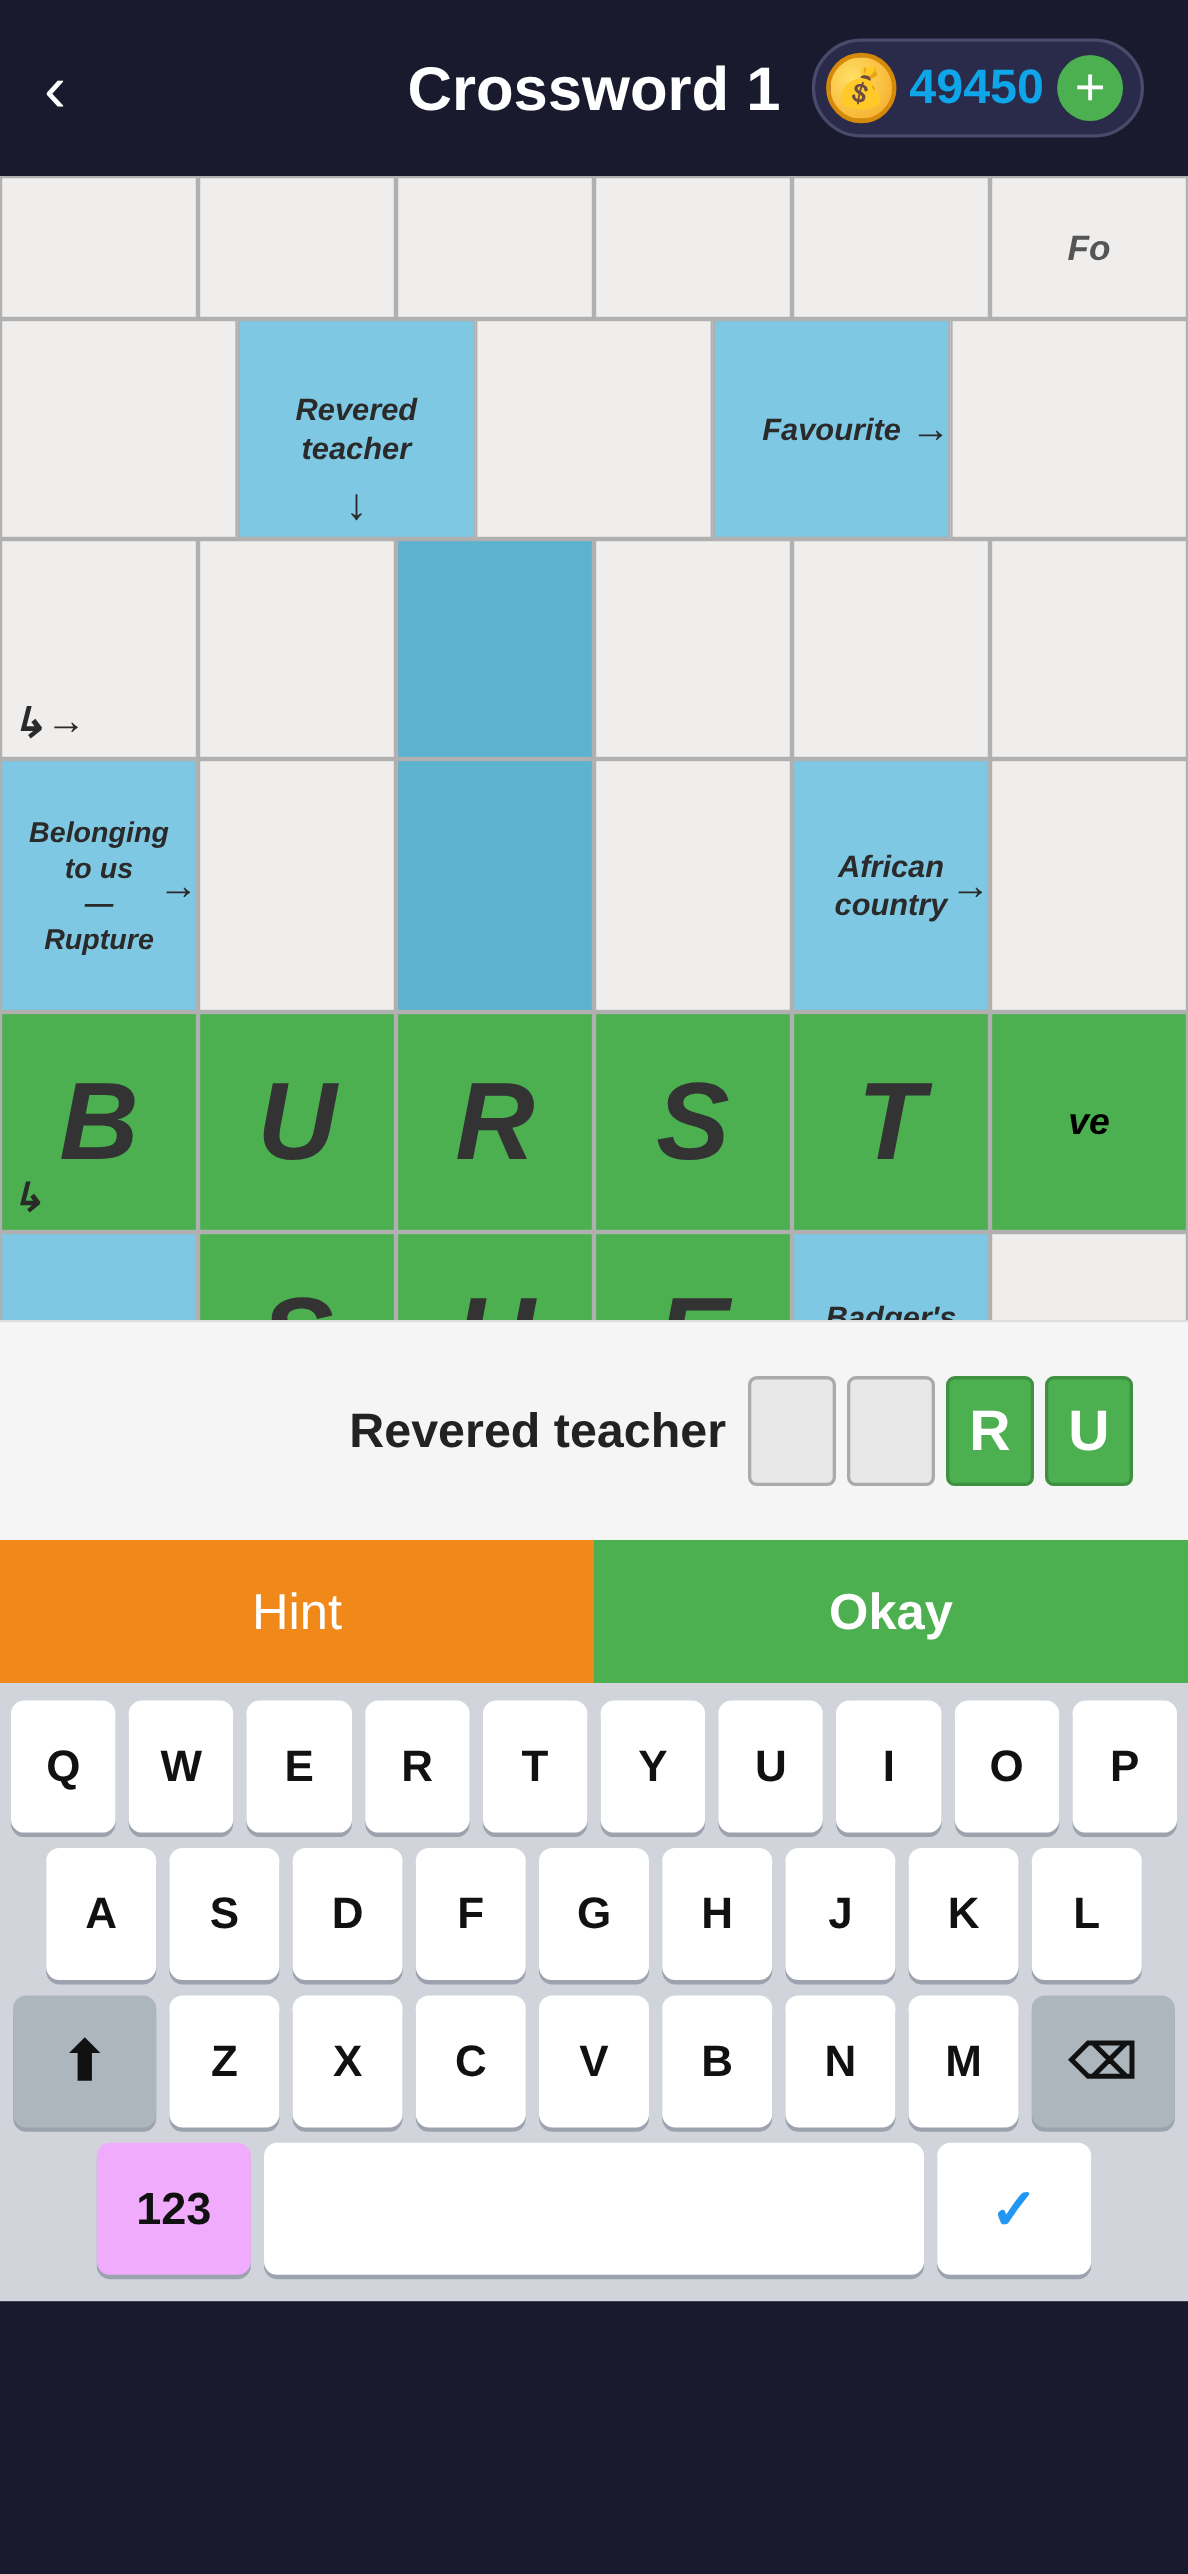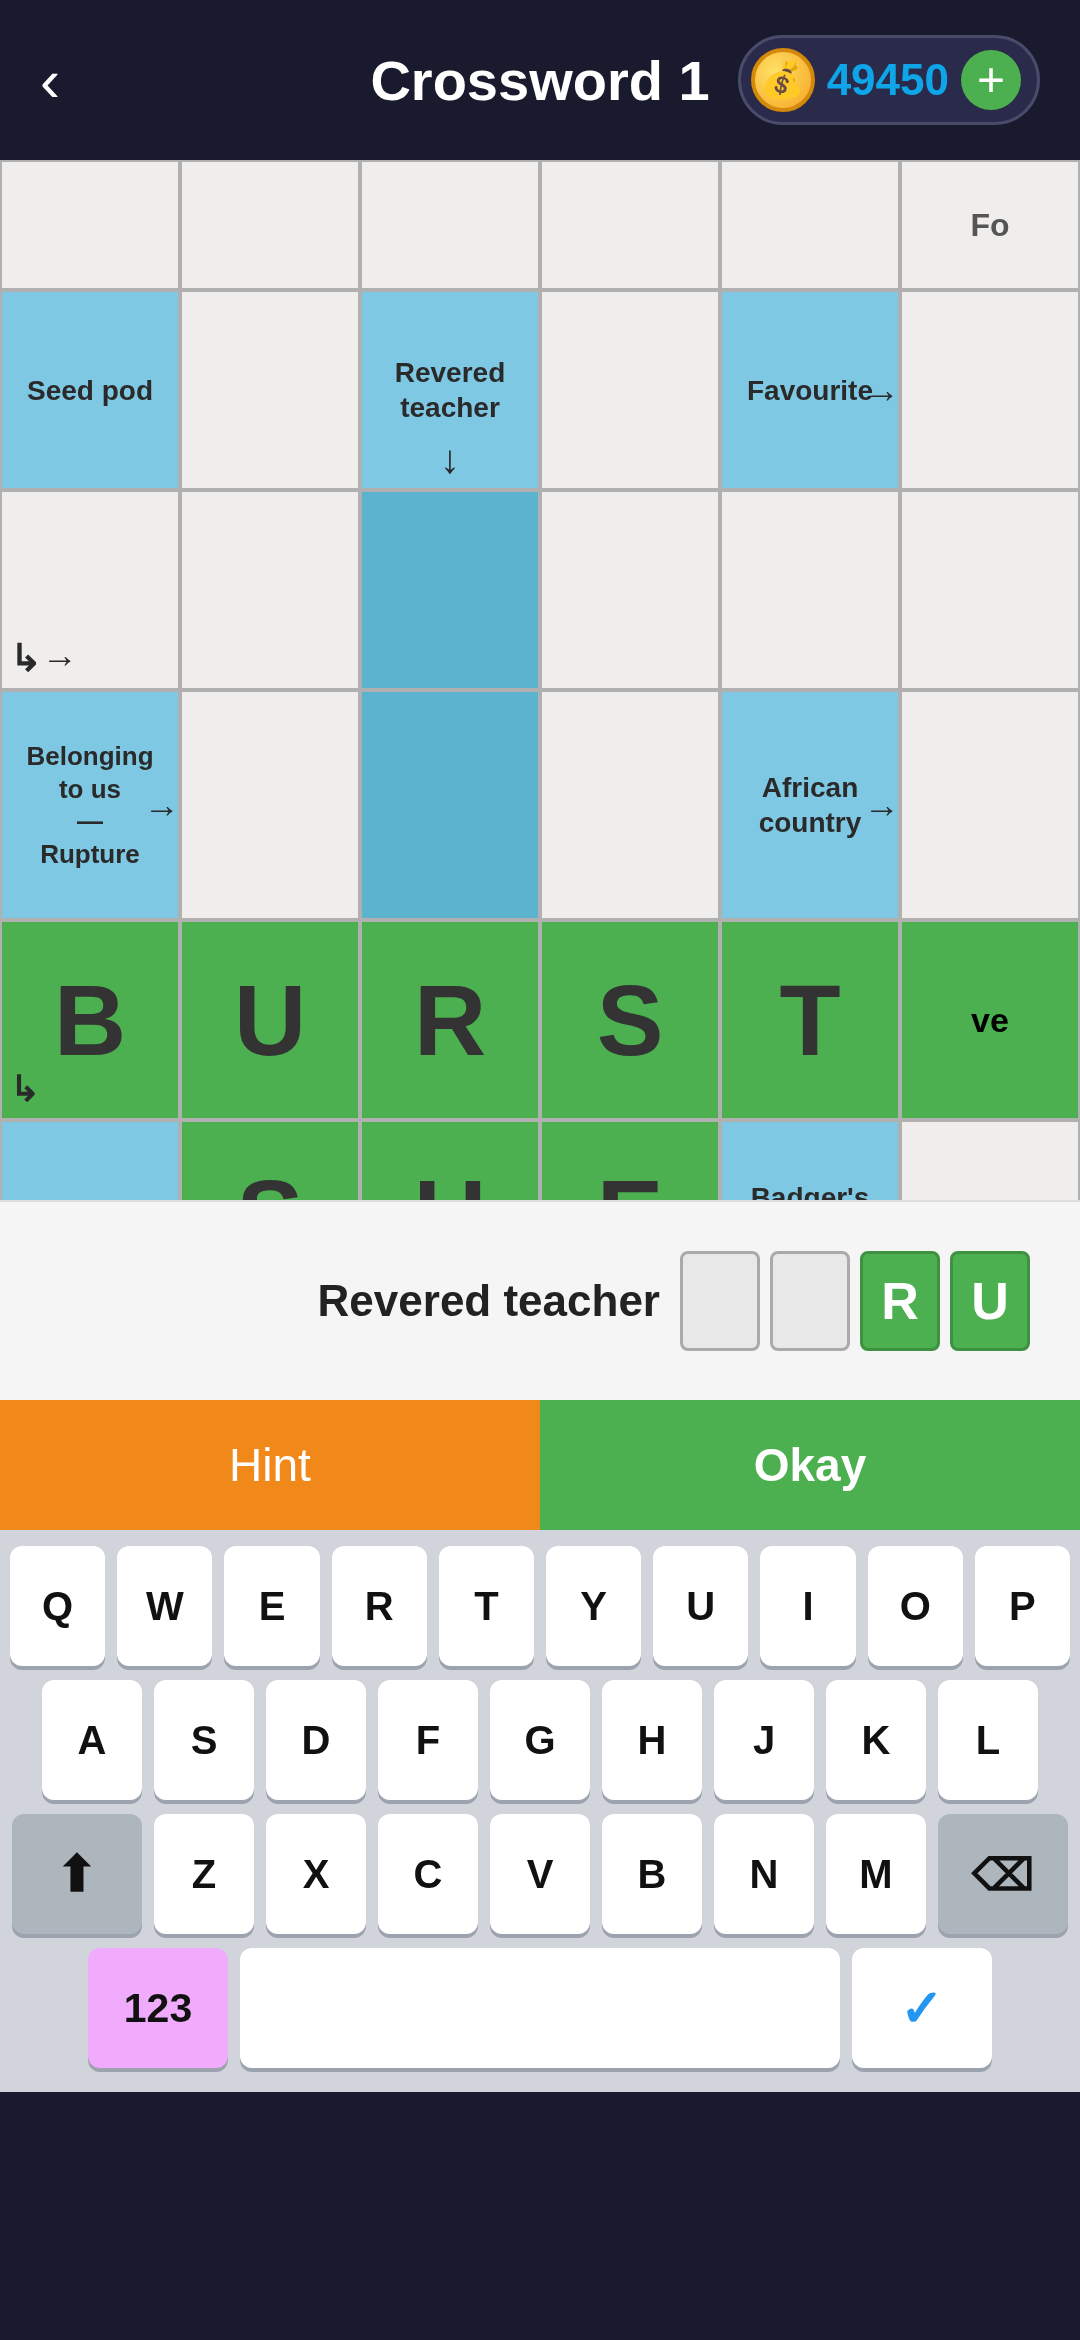--- a/index.html
+++ b/index.html
@@ -83,20 +83,21 @@
     .grid-container {
       width: 100%;
       background: #e8e8e8;
       overflow: hidden;
       position: relative;
     }
 
     .grid-row {
       display: flex;
       width: 100%;
+      font-style: italic;
     }
 
     .cell {
       flex: 1;
       border: 2px solid #b0b0b0;
       display: flex;
       align-items: center;
       justify-content: center;
       position: relative;
       font-weight: 900;
@@ -277,23 +278,20 @@
     <div class="cell cell-white row-height-1"></div>
     <div class="cell cell-white row-height-1"></div>
     <div class="cell cell-white row-height-1"></div>
     <div class="cell cell-white row-height-1"></div>
     <div class="cell cell-white row-height-1">
       <span class="clue-text" style="font-size:32px; color:#555;">Fo</span>
     </div>
   </div>
 
   <div class="grid-row row-height-2">
-    <div class="cell cell-light-blue row-height-2">
-      <span class="clue-text">Seed pod</span>
-    </div>
     <div class="cell cell-white row-height-2"></div>
     <div class="cell cell-light-blue row-height-2" style="position:relative;">
       <span class="clue-text">Revered<br>teacher</span>
       <span class="arrow-down" style="bottom:6px; font-size:40px;">↓</span>
     </div>
     <div class="cell cell-white row-height-2"></div>
     <div class="cell cell-light-blue row-height-2" style="position:relative;">
       <span class="clue-text">Favourite</span>
       <span style="position:absolute; right:-2px; font-size:36px; font-weight:900; color:#2a2a2a;">→</span>
     </div>

